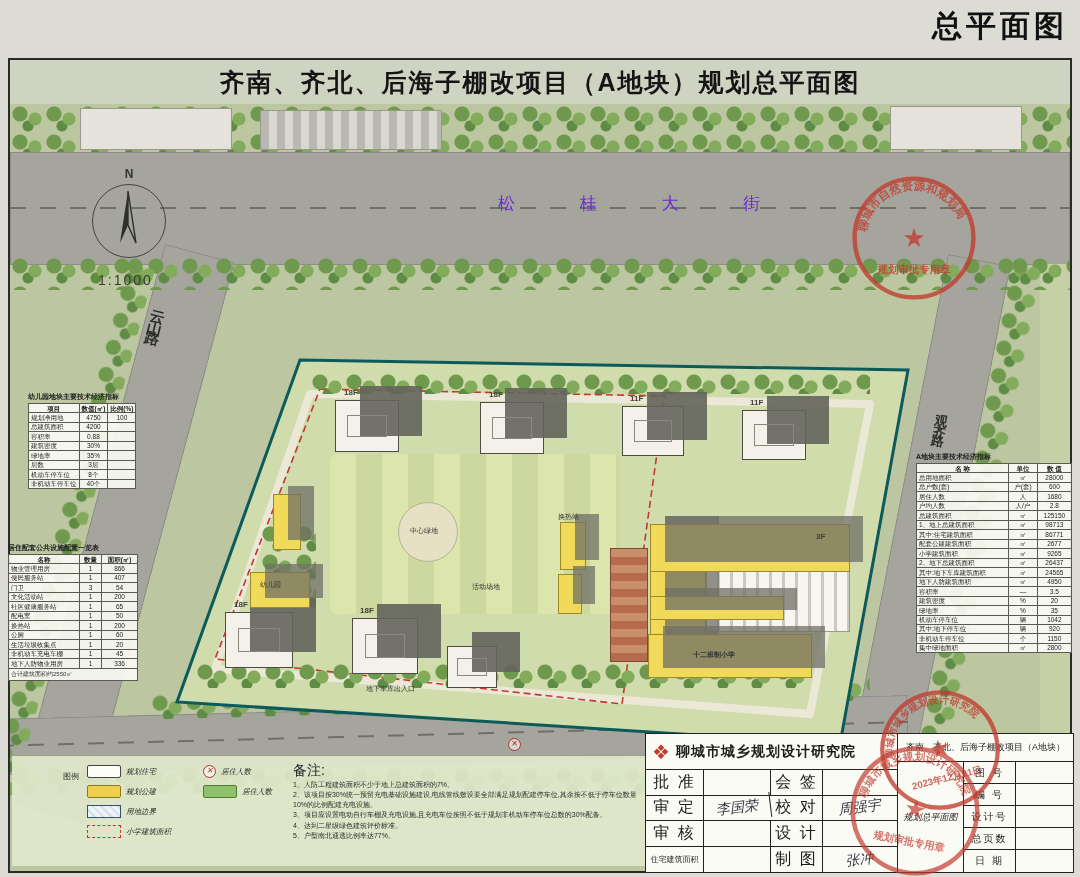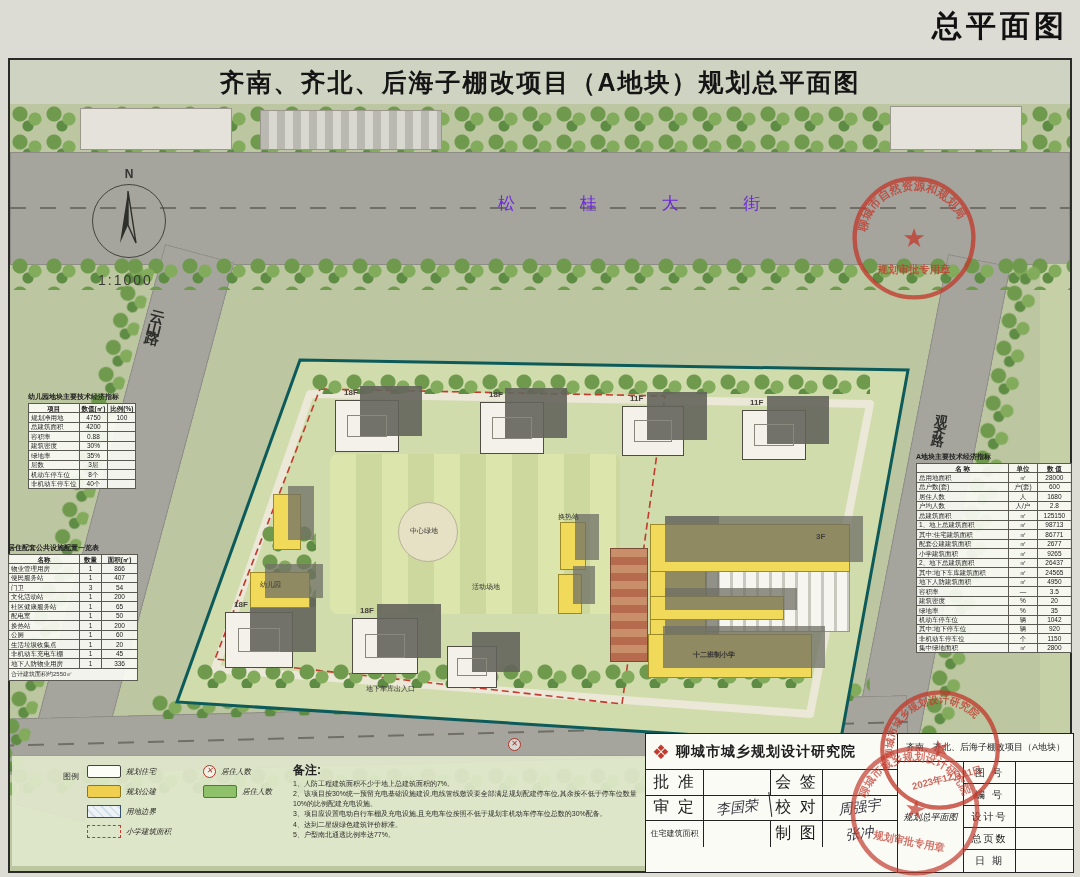--- a/index.html
+++ b/index.html
@@ -79,21 +79,21 @@
   .lg-col{position:absolute;top:0;display:flex;flex-direction:column;gap:7px;}
   .lg-item{display:flex;align-items:center;gap:5px;font-style:italic;}
   .sw{width:34px;height:13px;flex:0 0 auto;box-sizing:border-box;}
   .sw-res{background:#fdfdf8;border:1px solid #444;border-radius:2px;}
   .sw-pub{background:#f0cf4e;border:1px solid #8a7a1e;border-radius:2px;}
   .sw-bound{background:repeating-linear-gradient(45deg,#eef2f5 0 4px,#cfe0ea 4px 6px);border:1px solid #35506a;}
   .sw-garage{background:transparent;border:1.5px dashed #c23b2e;}
   .sw-green{background:#8fc06a;border:1px solid #4f7a33;border-radius:2px;}
   .lg-label{font-size:7.5px;color:#2c2c28;white-space:nowrap;}
   .notes{position:absolute;left:293px;top:762px;width:348px;z-index:36;}
-  .notes-title{font-size:12px;font-weight:bold;color:#222;}
+  .notes-title{font-size:14px;font-weight:normal;color:#222;}
   .note-line{font-size:7px;color:#2b2b28;line-height:1.45;}
   
   .tb{position:absolute;left:645px;top:733px;width:427px;height:138px;z-index:38;background:#fbfbf6;
       border:1.5px solid #222;display:grid;grid-template-columns:252px 1fr;}
   .tb *{box-sizing:border-box;}
   .tb-left{display:flex;flex-direction:column;border-right:1.2px solid #222;}
   .tb-head{height:36px;display:flex;align-items:center;gap:6px;padding:0 6px;border-bottom:1.2px solid #222;}
   .tb-logo{color:#c23b2e;font-size:20px;line-height:1;}
   .tb-inst{font-size:14px;font-weight:bold;letter-spacing:1px;color:#1d1d1d;white-space:nowrap;}
   .tb-grid{flex:1;display:grid;grid-template-rows:repeat(4,1fr);}
@@ -508,20 +508,26 @@
         <div class="tb-cell">会 签</div>
         <div class="tb-cell"></div>
       </div>
       <div class="tb-row">
         <div class="tb-cell">审 定</div>
         <div class="tb-cell sig">李国荣</div>
         <div class="tb-cell">校 对</div>
         <div class="tb-cell sig">周强宇</div>
       </div>
       <div class="tb-row">
+        <div class="tb-cell">审 核</div>
+        <div class="tb-cell"></div>
+        <div class="tb-cell">设 计</div>
+        <div class="tb-cell"></div>
+      </div>
+      <div class="tb-row">
         <div class="tb-cell small">住宅建筑面积</div>
         <div class="tb-cell"></div>
         <div class="tb-cell">制 图</div>
         <div class="tb-cell sig">张冲</div>
       </div>
     </div>
   </div>
   <div class="tb-right">
     <div class="tb-proj">齐南、齐北、后海子棚改项目（A地块）</div>
     <div class="tb-lower">

